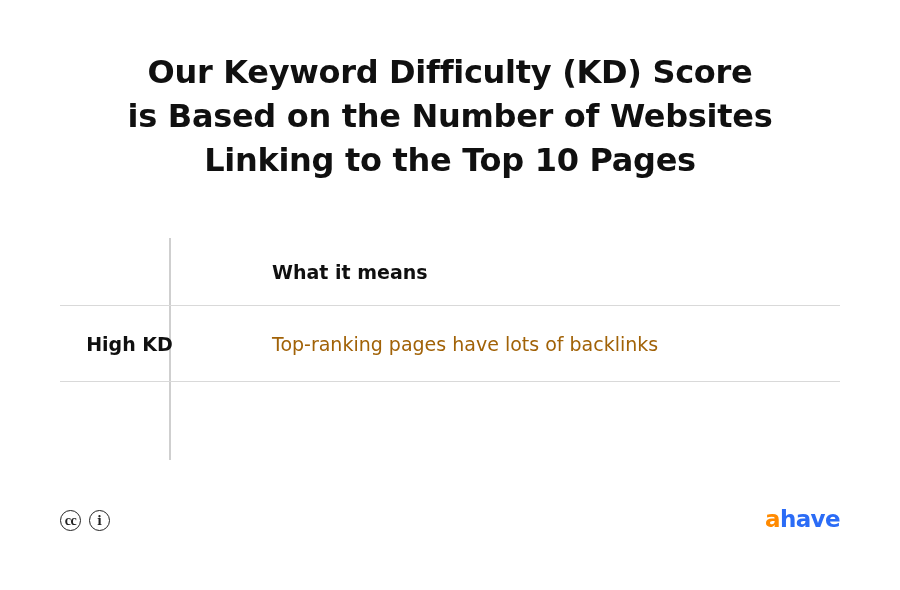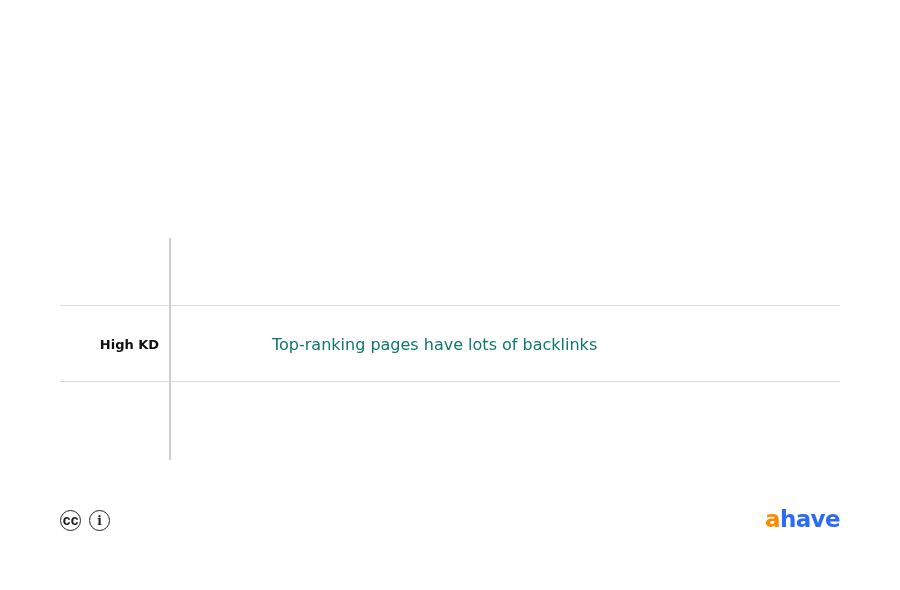--- a/index.html
+++ b/index.html
@@ -78,29 +78,29 @@
     height: 222px;
     background: #cfcfcf;
   }
 
   .cell-label {
     width: 169px;
     box-sizing: border-box;
     padding-right: 30px;
     text-align: center;
     font-weight: bold;
-    font-size: 13px;
+    font-size: 19px;
     color: #101010;
   }
   .cell-value {
     flex: 1;
     box-sizing: border-box;
     padding-left: 43px;
-    font-size: 16px;
-    color: #0f766e;
+    font-size: 19px;
+    color: #a16207;
   }
   .cell-value.header {
     font-weight: bold;
     font-size: 19px;
     color: #101010;
   }
 
   
   .cc-icons {
     position: absolute;
@@ -114,21 +114,21 @@
     width: 19px;
     height: 19px;
     border-radius: 50%;
     border: 1.6px solid #222;
     color: #222;
     font-size: 14px;
     font-weight: bold;
     display: flex;
     align-items: center;
     justify-content: center;
-    font-family: Liberation Mono, monospace;
+    font-family: Liberation Serif, serif;
     line-height: 1;
     letter-spacing: -0.5px;
   }
   .cc-badge.by {
     font-family: "DejaVu Serif", serif;
     font-size: 12px;
     letter-spacing: 0;
   }
 
   
@@ -144,27 +144,33 @@
     font-family: "DejaVu Sans", sans-serif;
   }
   .logo .a { color: #ff8a00; }
   .logo .rest { color: #2b6cf6; }
 </style>
 </head>
 <body>
 
 <div class="canvas">
 
+  <div class="title">
+    <span class="title-line">Our Keyword Difficulty (KD) Score</span>
+    <span class="title-line">is Based on the Number of Websites</span>
+    <span class="title-line">Linking to the Top 10 Pages</span>
+  </div>
 
   <div class="vline"></div>
 
   <div class="table">
 
     <div class="row row-head">
       <div class="cell-label"></div>
+      <div class="cell-value header">What it means</div>
       <div class="hline" style="bottom:0;"></div>
     </div>
 
     <div class="row row-body">
       <div class="cell-label">High KD</div>
       <div class="cell-value">Top-ranking pages have lots of backlinks</div>
       <div class="hline" style="bottom:0;"></div>
     </div>
 
 

